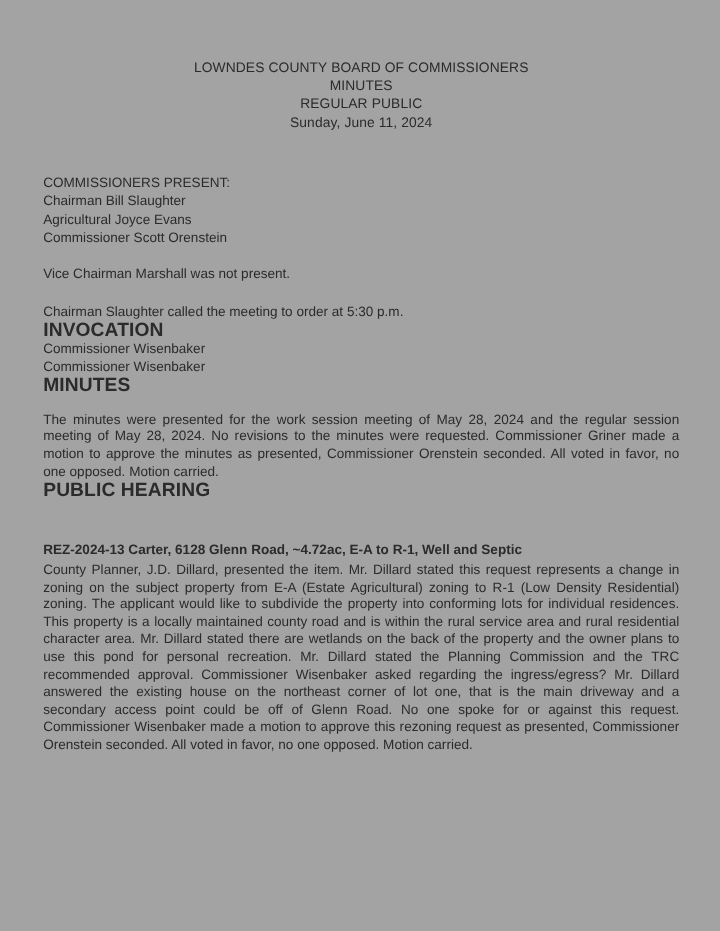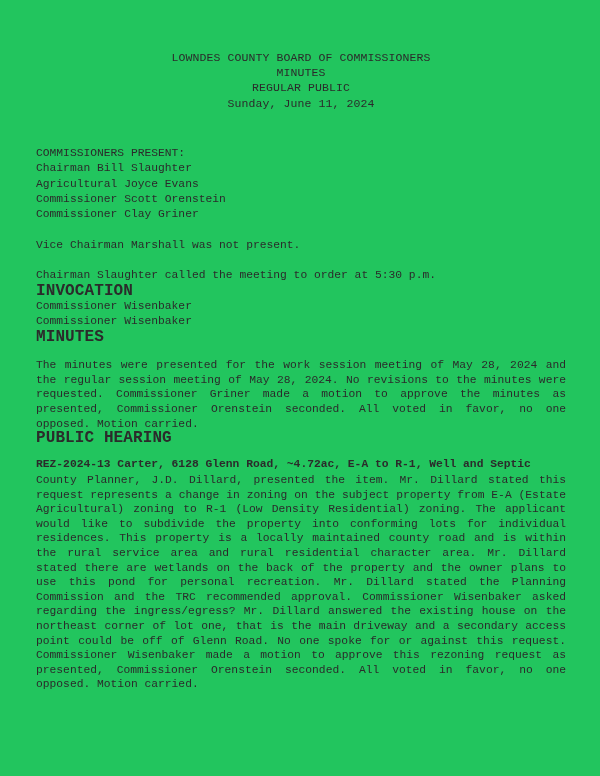--- a/index.html
+++ b/index.html
@@ -11,23 +11,22 @@
     width: 600px;
     height: 776px;
     position: relative;
     font-family: "Liberation Sans", sans-serif;
     color: #2b2b2b;
     overflow: hidden;
   }
   .page {
     position: absolute;
     inset: 0;
-    background: #22c55e;
+    background: #a3a3a3;
     padding: 0;
-    font-family: Liberation Mono, monospace;
   }
   .content {
     position: absolute;
     left: 36px;
     top: 0;
     width: 530px;
   }
 
   
   .title-block {
@@ -55,21 +54,21 @@
   }
 
   h2.section {
     font-size: 16px;
     font-weight: bold;
     margin: 0;
     padding: 0;
     line-height: 15.4px;
     letter-spacing: 0.1px;
   }
-  .section-gap { margin-top: 10px; }
+  .section-gap { margin-top: 35px; }
   .section-gap-lg { margin-top: 19px; }
 
   .sub-line {
     font-size: 11.3px;
     line-height: 15.4px;
     white-space: pre;
   }
 
   h3.item-title {
     font-size: 11.3px;
@@ -101,21 +100,20 @@
       <div class="title-line">MINUTES</div>
       <div class="title-line">REGULAR PUBLIC</div>
       <div class="title-line">Sunday, June 11, 2024</div>
     </div>
 
     <div class="roster">
       <div class="roster-line">COMMISSIONERS PRESENT:</div>
       <div class="roster-line">Chairman Bill Slaughter</div>
       <div class="roster-line">Agricultural Joyce Evans</div>
       <div class="roster-line">Commissioner Scott Orenstein</div>
-      <div class="roster-line">Commissioner Clay Griner</div>
     </div>
 
     <div class="spaced-line">Vice Chairman Marshall was not present.</div>
 
     <div class="spaced-line">Chairman Slaughter called the meeting to order at 5:30 p.m.</div>
 
     <h2 class="section section-gap-lg">INVOCATION</h2>
     <div class="sub-line">Commissioner Wisenbaker</div>
 
     <div class="sub-line">Commissioner Wisenbaker</div>

